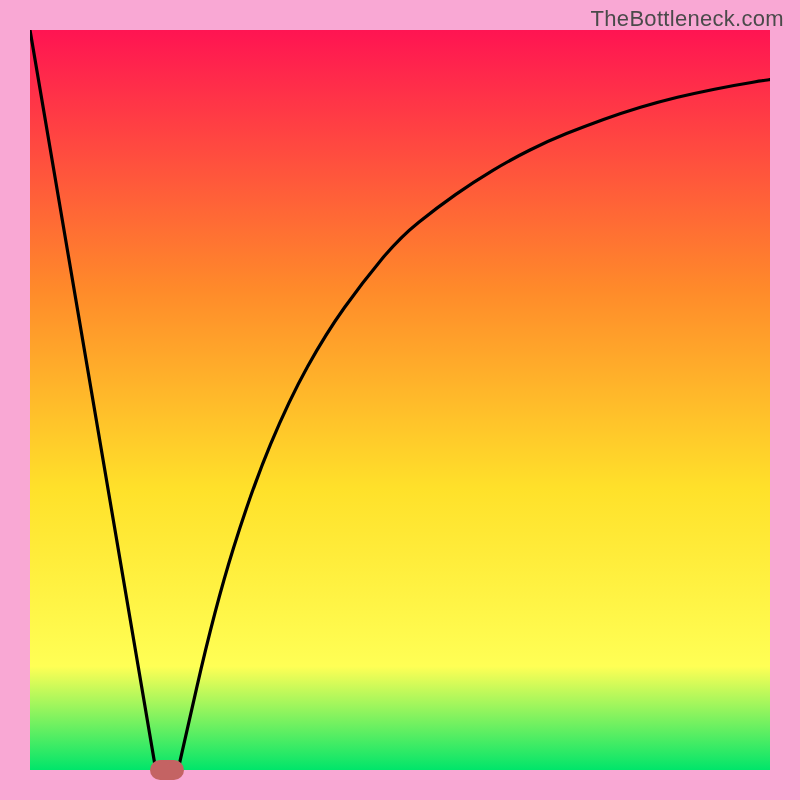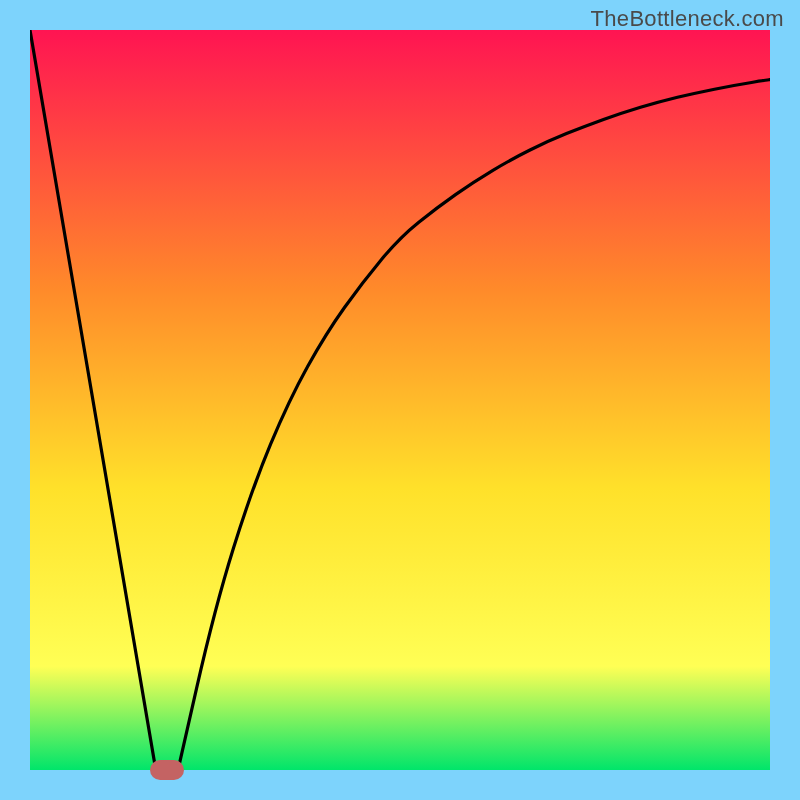--- a/index.html
+++ b/index.html
@@ -8,21 +8,21 @@
     width: 800px;
     height: 800px;
     background: #000;
     font-family: Arial, Helvetica, sans-serif;
     overflow: hidden;
   }
   .frame {
     position: relative;
     width: 800px;
     height: 800px;
-    background: #7dd3fc;
+    background: #f9a8d4;
   }
   .watermark {
     position: absolute;
     top: 6px;
     right: 16px;
     color: #4a4a4a;
     font-size: 22px;
     font-weight: 400;
     letter-spacing: 0.3px;
     user-select: none;

